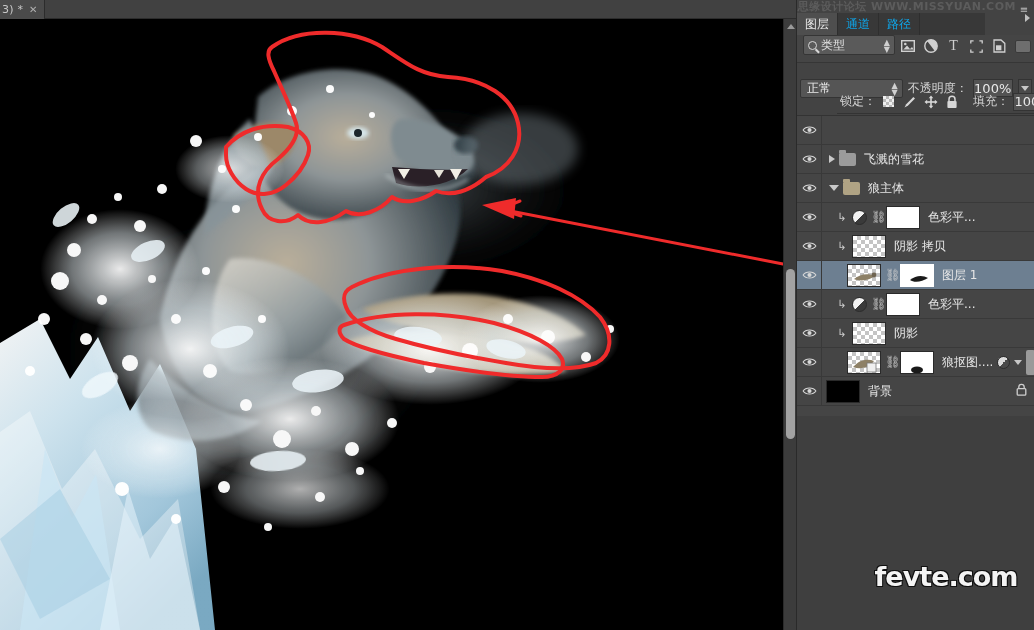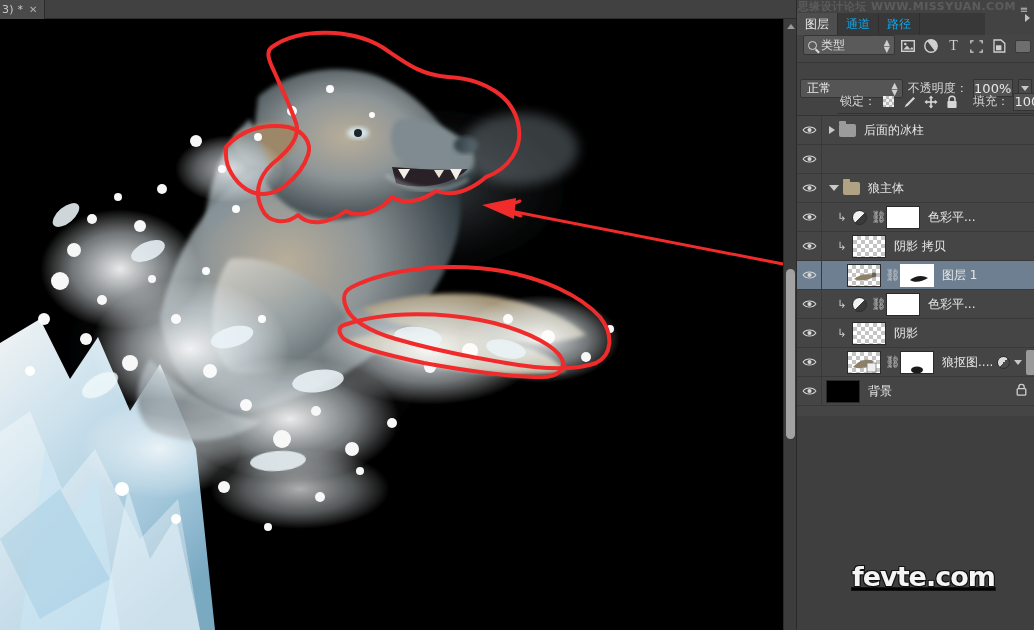--- a/index.html
+++ b/index.html
@@ -245,22 +245,22 @@
   .row-scroll-tab {
     position: absolute; right: 0; top: 2px; width: 9px; height: 25px;
     background: #9a9a9a; border-radius: 2px;
   }
 
   #panel-bottom {
     position: absolute; left: 0; top: 416px; width: 238px; height: 214px;
     background: #3f3f3f;
   }
   #fevte-watermark {
-    position: absolute; left: 55px; top: 148px;
-    width: 172px; text-align: left; pointer-events: none; text-decoration: underline;
+    position: absolute; left: 63px; top: 148px;
+    width: 172px; text-align: center; pointer-events: none;
   }
   #fevte-watermark .l1 {
     font-size: 27px; font-weight: bold; color: #f4f4f4; letter-spacing: -1px;
     text-shadow: 1px 1px 0 #111, -1px 1px 0 #111, 1px -1px 0 #111, -1px -1px 0 #111;
     line-height: 26px;
   }
   #fevte-watermark .l2 {
     font-size: 23px; font-weight: bold; color: #f4f4f4; letter-spacing: 0px;
     text-shadow: 1px 1px 0 #111, -1px 1px 0 #111, 1px -1px 0 #111, -1px -1px 0 #111;
     margin-left: 14px; line-height: 24px;
@@ -588,33 +588,33 @@
 
     <div id="layer-list">
 
       <div class="layer-row">
         <div class="eye-cell">
           <svg class="eye" viewBox="0 0 16 11">
             <path d="M1 5.5 C4 1 12 1 15 5.5 C12 10 4 10 1 5.5 Z" fill="none" stroke="#d8d8d8" stroke-width="1.2"></path>
             <circle cx="8" cy="5.5" r="2.3" fill="#d8d8d8"></circle>
           </svg>
         </div>
+      </div>
+
+      <div class="layer-row">
+        <div class="eye-cell">
+          <svg class="eye" viewBox="0 0 16 11">
+            <path d="M1 5.5 C4 1 12 1 15 5.5 C12 10 4 10 1 5.5 Z" fill="none" stroke="#d8d8d8" stroke-width="1.2"></path>
+            <circle cx="8" cy="5.5" r="2.3" fill="#d8d8d8"></circle>
+          </svg>
+        </div>
         <div class="row-body">
           <span class="disclosure"></span>
           <span class="folder"></span>
-          <span class="layer-name">后面的冰柱</span>
-        </div>
-      </div>
-
-      <div class="layer-row">
-        <div class="eye-cell">
-          <svg class="eye" viewBox="0 0 16 11">
-            <path d="M1 5.5 C4 1 12 1 15 5.5 C12 10 4 10 1 5.5 Z" fill="none" stroke="#d8d8d8" stroke-width="1.2"></path>
-            <circle cx="8" cy="5.5" r="2.3" fill="#d8d8d8"></circle>
-          </svg>
+          <span class="layer-name">飞溅的雪花</span>
         </div>
       </div>
 
       <div class="layer-row">
         <div class="eye-cell">
           <svg class="eye" viewBox="0 0 16 11">
             <path d="M1 5.5 C4 1 12 1 15 5.5 C12 10 4 10 1 5.5 Z" fill="none" stroke="#d8d8d8" stroke-width="1.2"></path>
             <circle cx="8" cy="5.5" r="2.3" fill="#d8d8d8"></circle>
           </svg>
         </div>

